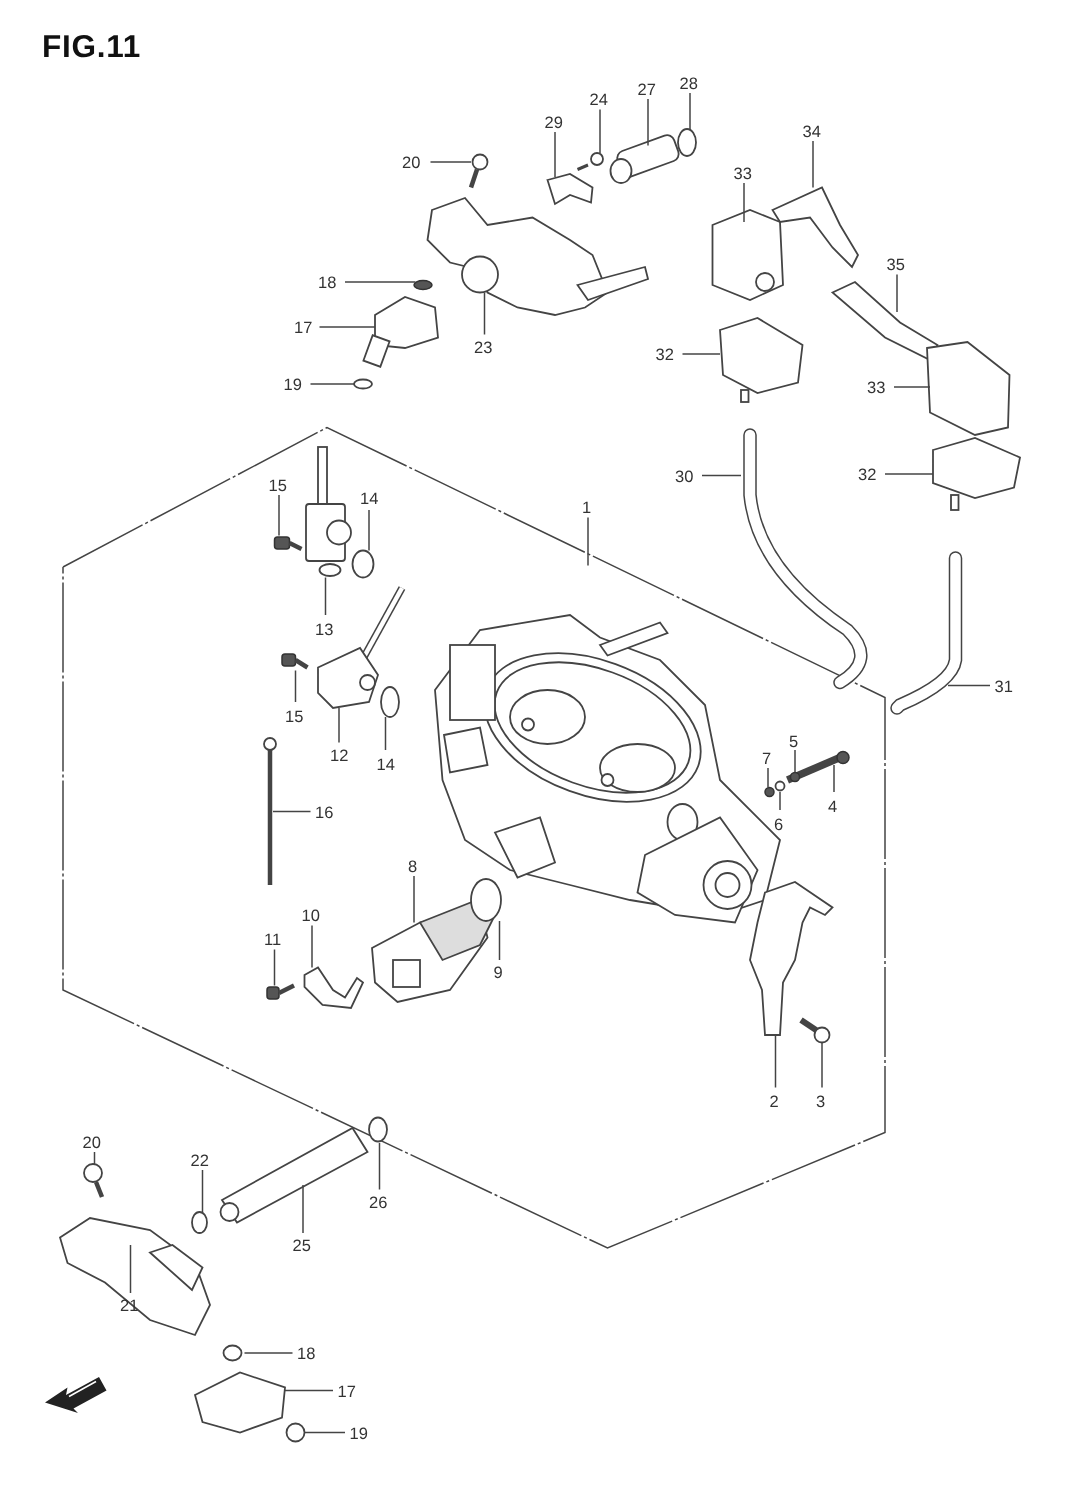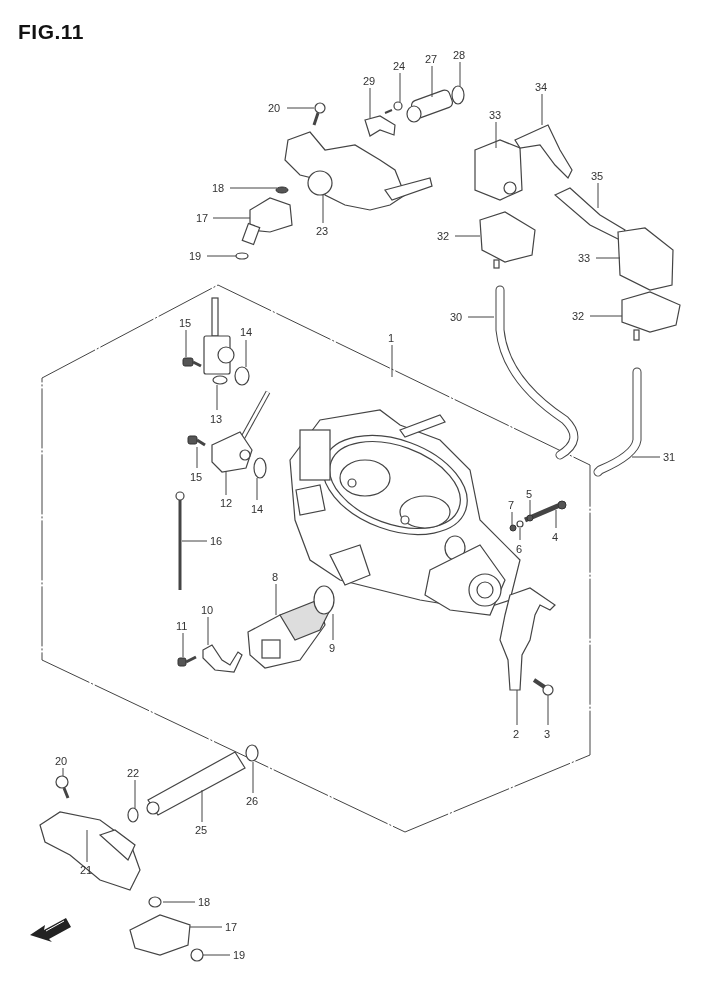--- a/index.html
+++ b/index.html
@@ -1,18 +1,18 @@
 <!DOCTYPE html>
 <html><head>
 <meta charset="utf-8">
 <style>
   html, body { margin: 0; padding: 0; background: #ffffff; }
   body { width: 715px; height: 1000px; position: relative; overflow: hidden;
          font-family: "Liberation Sans", sans-serif; color: #333; }
-  #fig-title { position: absolute; left: 18px; top: 20px; font-size: 21px;
+  #fig-title { position: absolute; left: 28px; top: 20px; font-size: 21px;
                font-weight: bold; color: #111; letter-spacing: 0.5px;
                font-family: "Liberation Sans", sans-serif; }
   svg#diagram { position: absolute; left: 0; top: 0; }
   .lbl { font-family: "Liberation Sans", sans-serif; font-size: 11px; fill: #333; }
   .part { fill: #fff; stroke: #444; stroke-width: 1.2; }
   .partd { fill: #555; stroke: #333; stroke-width: 1; }
   .lead { stroke: #444; stroke-width: 1; fill: none; }
   .outline { stroke: #444; stroke-width: 1; fill: none; stroke-dasharray: 60 2 2 2; }
   .hose { fill: none; stroke: #444; stroke-width: 9; stroke-linecap: round; }
   .hosein { fill: none; stroke: #fff; stroke-width: 7; stroke-linecap: round; }

